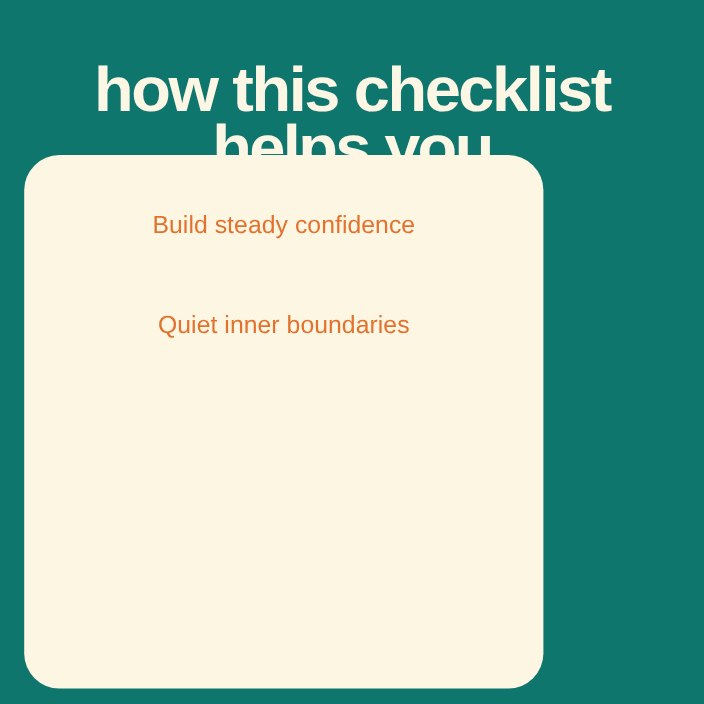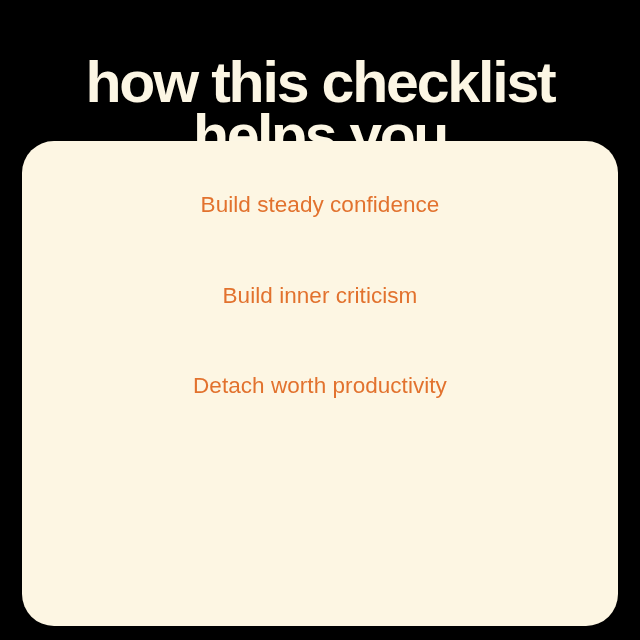--- a/index.html
+++ b/index.html
@@ -9,21 +9,21 @@
   body {
     width: 640px;
     height: 640px;
     overflow: hidden;
     font-family: "Liberation Sans", sans-serif;
   }
   #poster {
     position: relative;
     width: 640px;
     height: 640px;
-    background: #000000;
+    background: #0f766e;
     overflow: hidden;
   }
 
   
   #headline {
     position: absolute;
     left: 0;
     top: 18px;
     width: 640px;
     text-align: center;
@@ -43,21 +43,21 @@
   }
   #headline .hl-line-2 {
     letter-spacing: -2.3px;
   }
 
   
   #card {
     position: absolute;
     left: 22px;
     top: 141px;
-    width: 596px;
+    width: 472px;
     height: 485px;
     background: #fdf6e3;
     border-radius: 32px;
     box-sizing: border-box;
     padding: 0;
     overflow: hidden;
     text-decoration: underline;
   }
 
   #benefit-list {
@@ -96,18 +96,17 @@
 <div id="poster">
 
   <h1 id="headline">
     <span class="hl-line hl-line-1">how this checklist</span>
     <span class="hl-line hl-line-2">helps you</span>
   </h1>
 
   <div id="card">
     <ul id="benefit-list">
       <li class="benefit-item pos-0">Build steady confidence</li>
-      <li class="benefit-item pos-1">Build inner criticism</li>
-      <li class="benefit-item pos-2">Detach worth productivity</li>
+      <li class="benefit-item pos-1">Quiet inner boundaries</li>
     </ul>
   </div>
 
 </div>
 
 </body></html>

